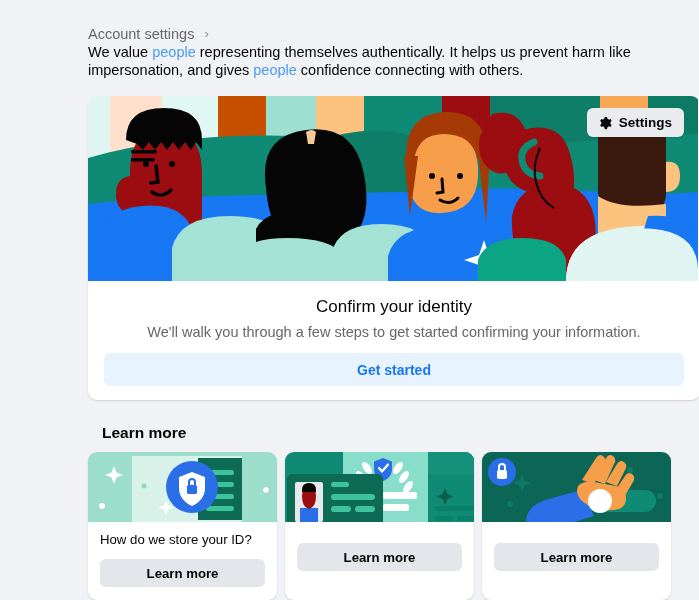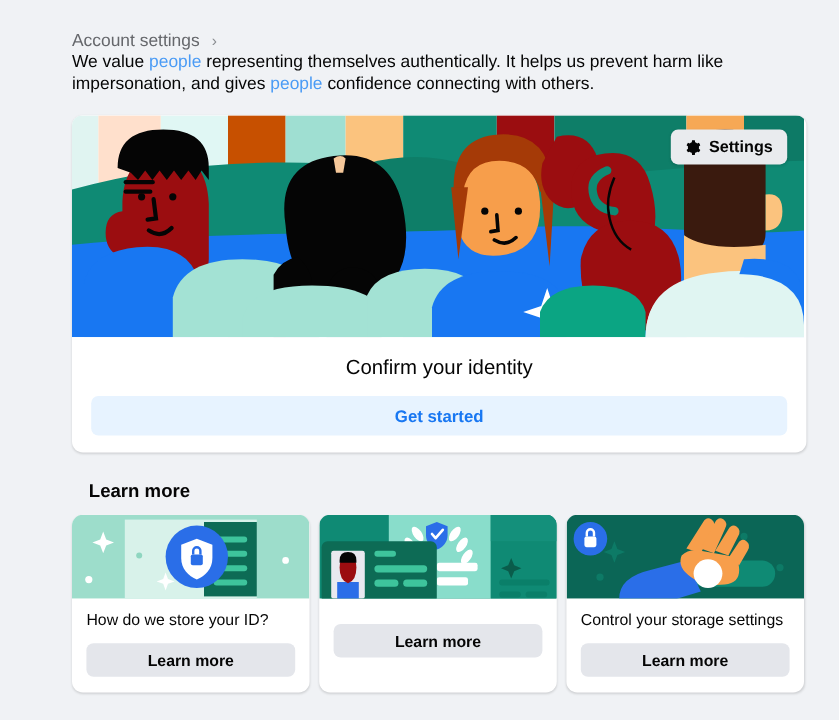--- a/index.html
+++ b/index.html
@@ -3,21 +3,21 @@
 <meta charset="utf-8">
 <style>
   * { box-sizing: border-box; margin: 0; padding: 0; }
   html, body {
     width: 699px; height: 600px;
     background: #f0f2f5;
     font-family: "Liberation Sans", sans-serif;
     color: #050505;
     overflow: hidden;
   }
-  .page { padding: 24px 28px 0 60px; position: relative; width: 699px; height: 600px; }
+  .page { padding: 24px 28px 0 88px; position: relative; width: 699px; height: 600px; }
 
   
   .breadcrumb { display: flex; align-items: center; gap: 10px; font-size: 14.5px; height: 20px; }
   .crumb-link { color: #65676b; cursor: pointer; }
   .crumb-sep { color: #8a8d91; font-size: 13px; line-height: 1; transform: translateY(-1px); }
   .crumb-current { color: #050505; font-weight: bold; }
 
   
   .intro {
     font-size: 14.5px;
@@ -189,20 +189,21 @@
           <svg width="14" height="14" viewBox="0 0 24 24" fill="#050505">
             <path d="M12 8a4 4 0 100 8 4 4 0 000-8zm9.4 4c0-.6-.05-1.17-.15-1.72l2.1-1.6-2-3.46-2.5 1a8.9 8.9 0 00-2.98-1.73L15.5 1.5h-4l-.37 2.99a8.9 8.9 0 00-2.98 1.73l-2.5-1-2 3.46 2.1 1.6a9.3 9.3 0 000 3.44l-2.1 1.6 2 3.46 2.5-1a8.9 8.9 0 002.98 1.73l.37 2.99h4l.37-2.99a8.9 8.9 0 002.98-1.73l2.5 1 2-3.46-2.1-1.6c.1-.55.15-1.12.15-1.72zM12 14.6a2.6 2.6 0 110-5.2 2.6 2.6 0 010 5.2z"></path>
           </svg>
         </span>
         <span>Settings</span>
       </div>
     </div>
 
     <div class="hero-body">
       <div class="hero-title">Confirm your identity</div>
+      <div class="hero-sub">We'll walk you through a few steps to get started confirming your information.</div>
       <div class="get-started">Get started</div>
     </div>
   </div>
 
   <div class="section-title">Learn more</div>
 
   <div class="cards">
 
     <div class="card">
       <div class="card-art">
@@ -292,19 +293,18 @@
           <path d="M135 36 l8 -12 q3 -5 7 -2 q4 3 1 8 l-7 12 z" fill="#f79e4b"></path>
 
           <circle cx="118" cy="49" r="12" fill="#ffffff"></circle>
 
           <circle cx="20" cy="20" r="14" fill="#2a6ee8"></circle>
           <rect x="15" y="18" width="10" height="9" rx="1.8" fill="#ffffff"></rect>
           <path d="M17 18 v-3 a3 3 0 016 0 v3" stroke="#ffffff" stroke-width="2" fill="none"></path>
         </svg>
       </div>
       <div class="card-body">
-        <div class="card-text">Control your storage settings</div>
         <div class="card-btn">Learn more</div>
       </div>
     </div>
 
   </div>
 </div>
 
 </body></html>

